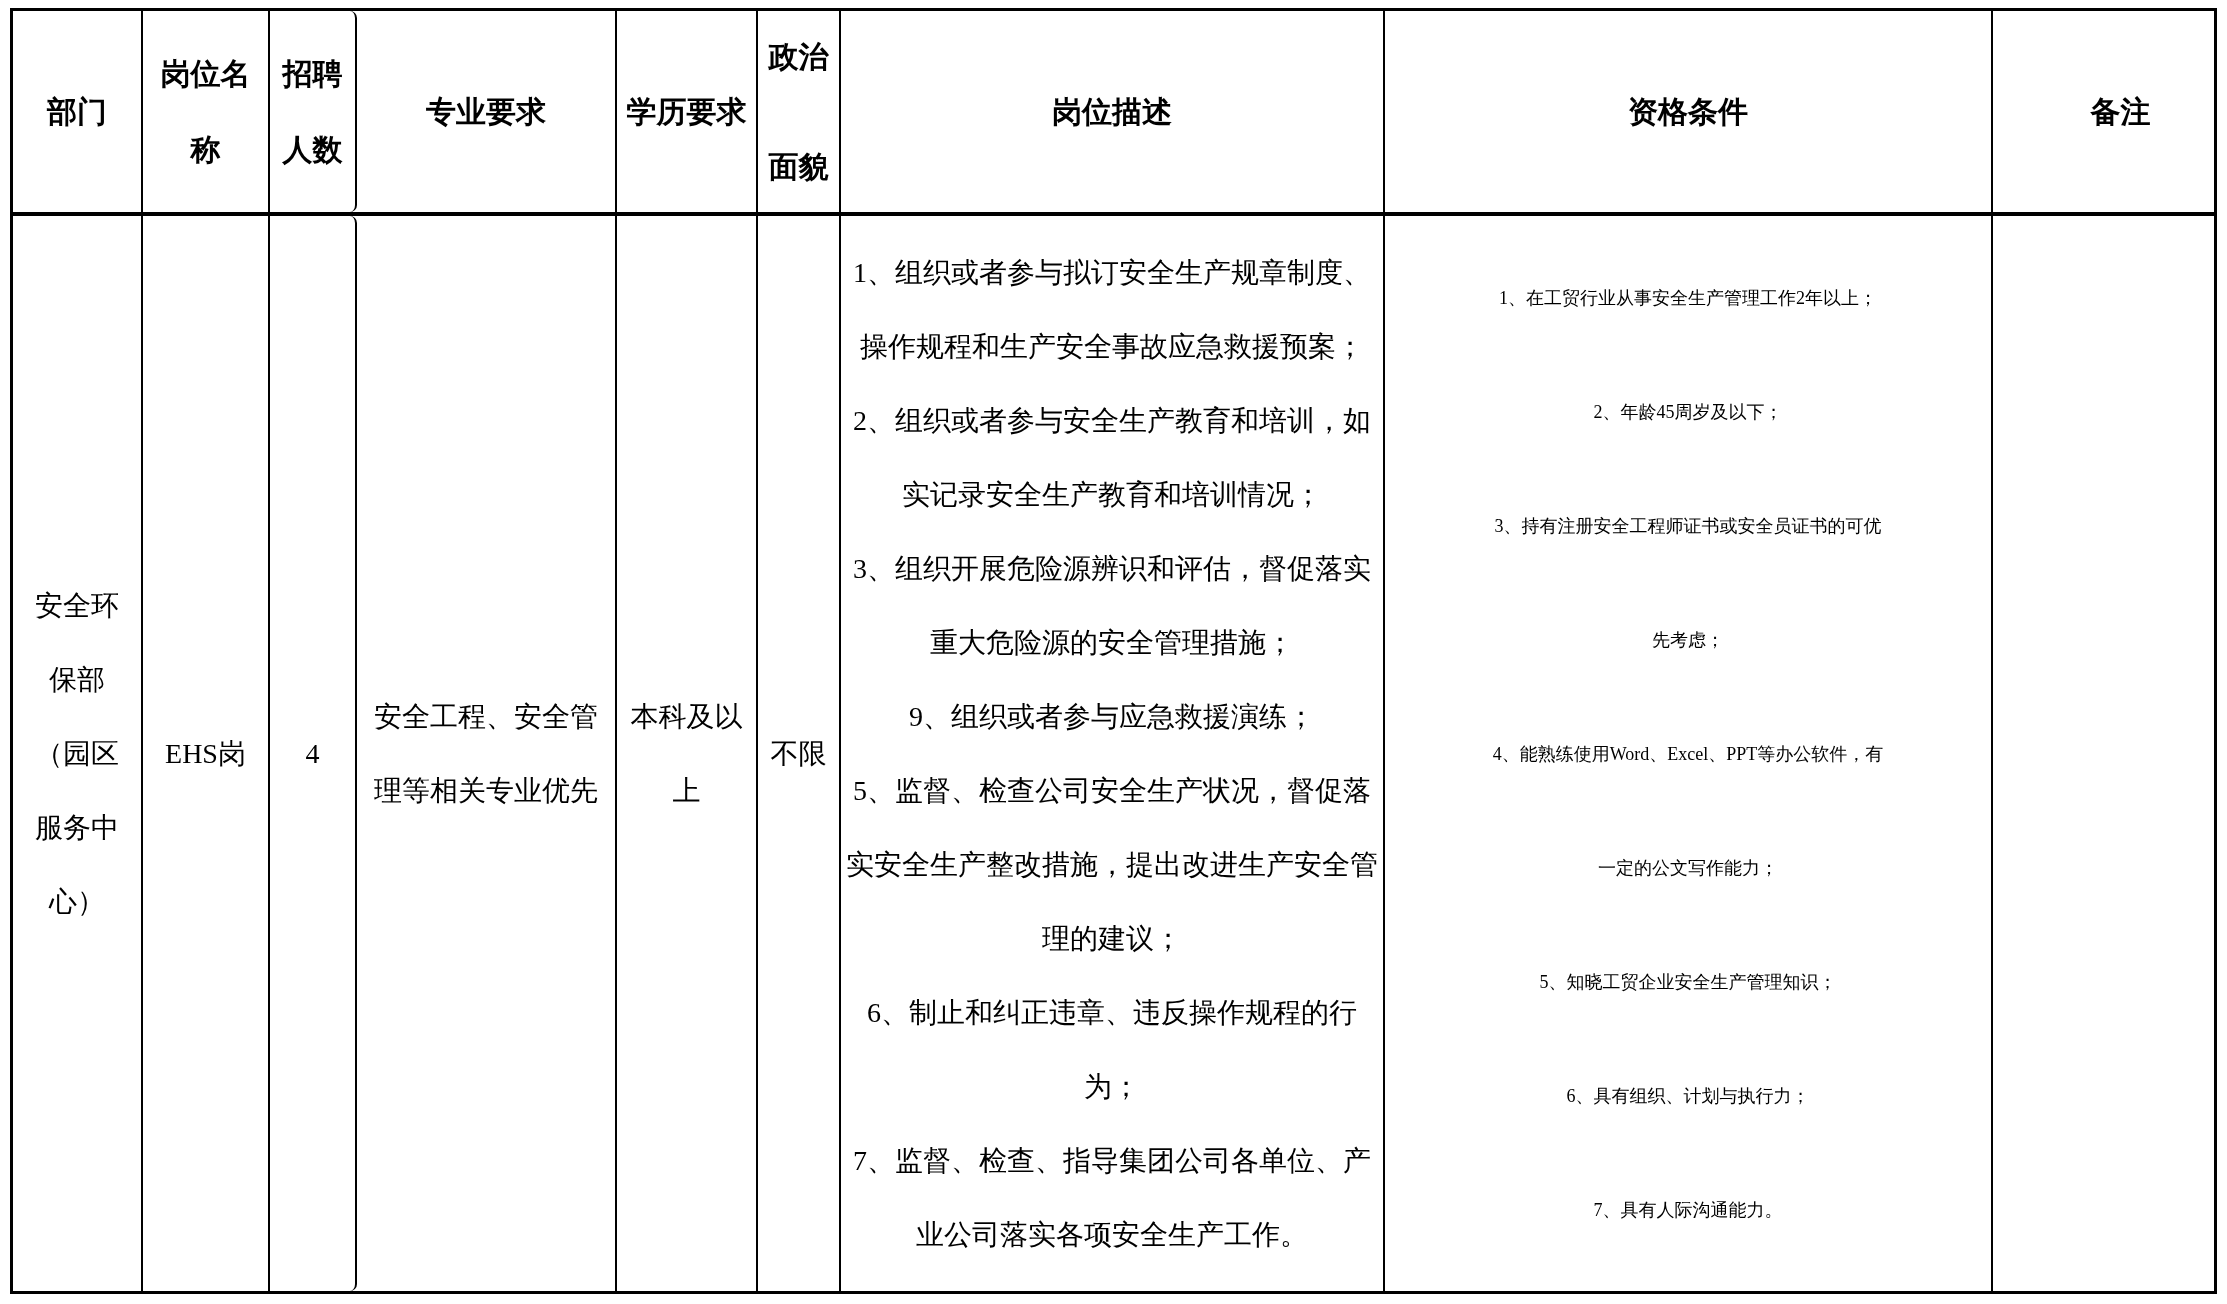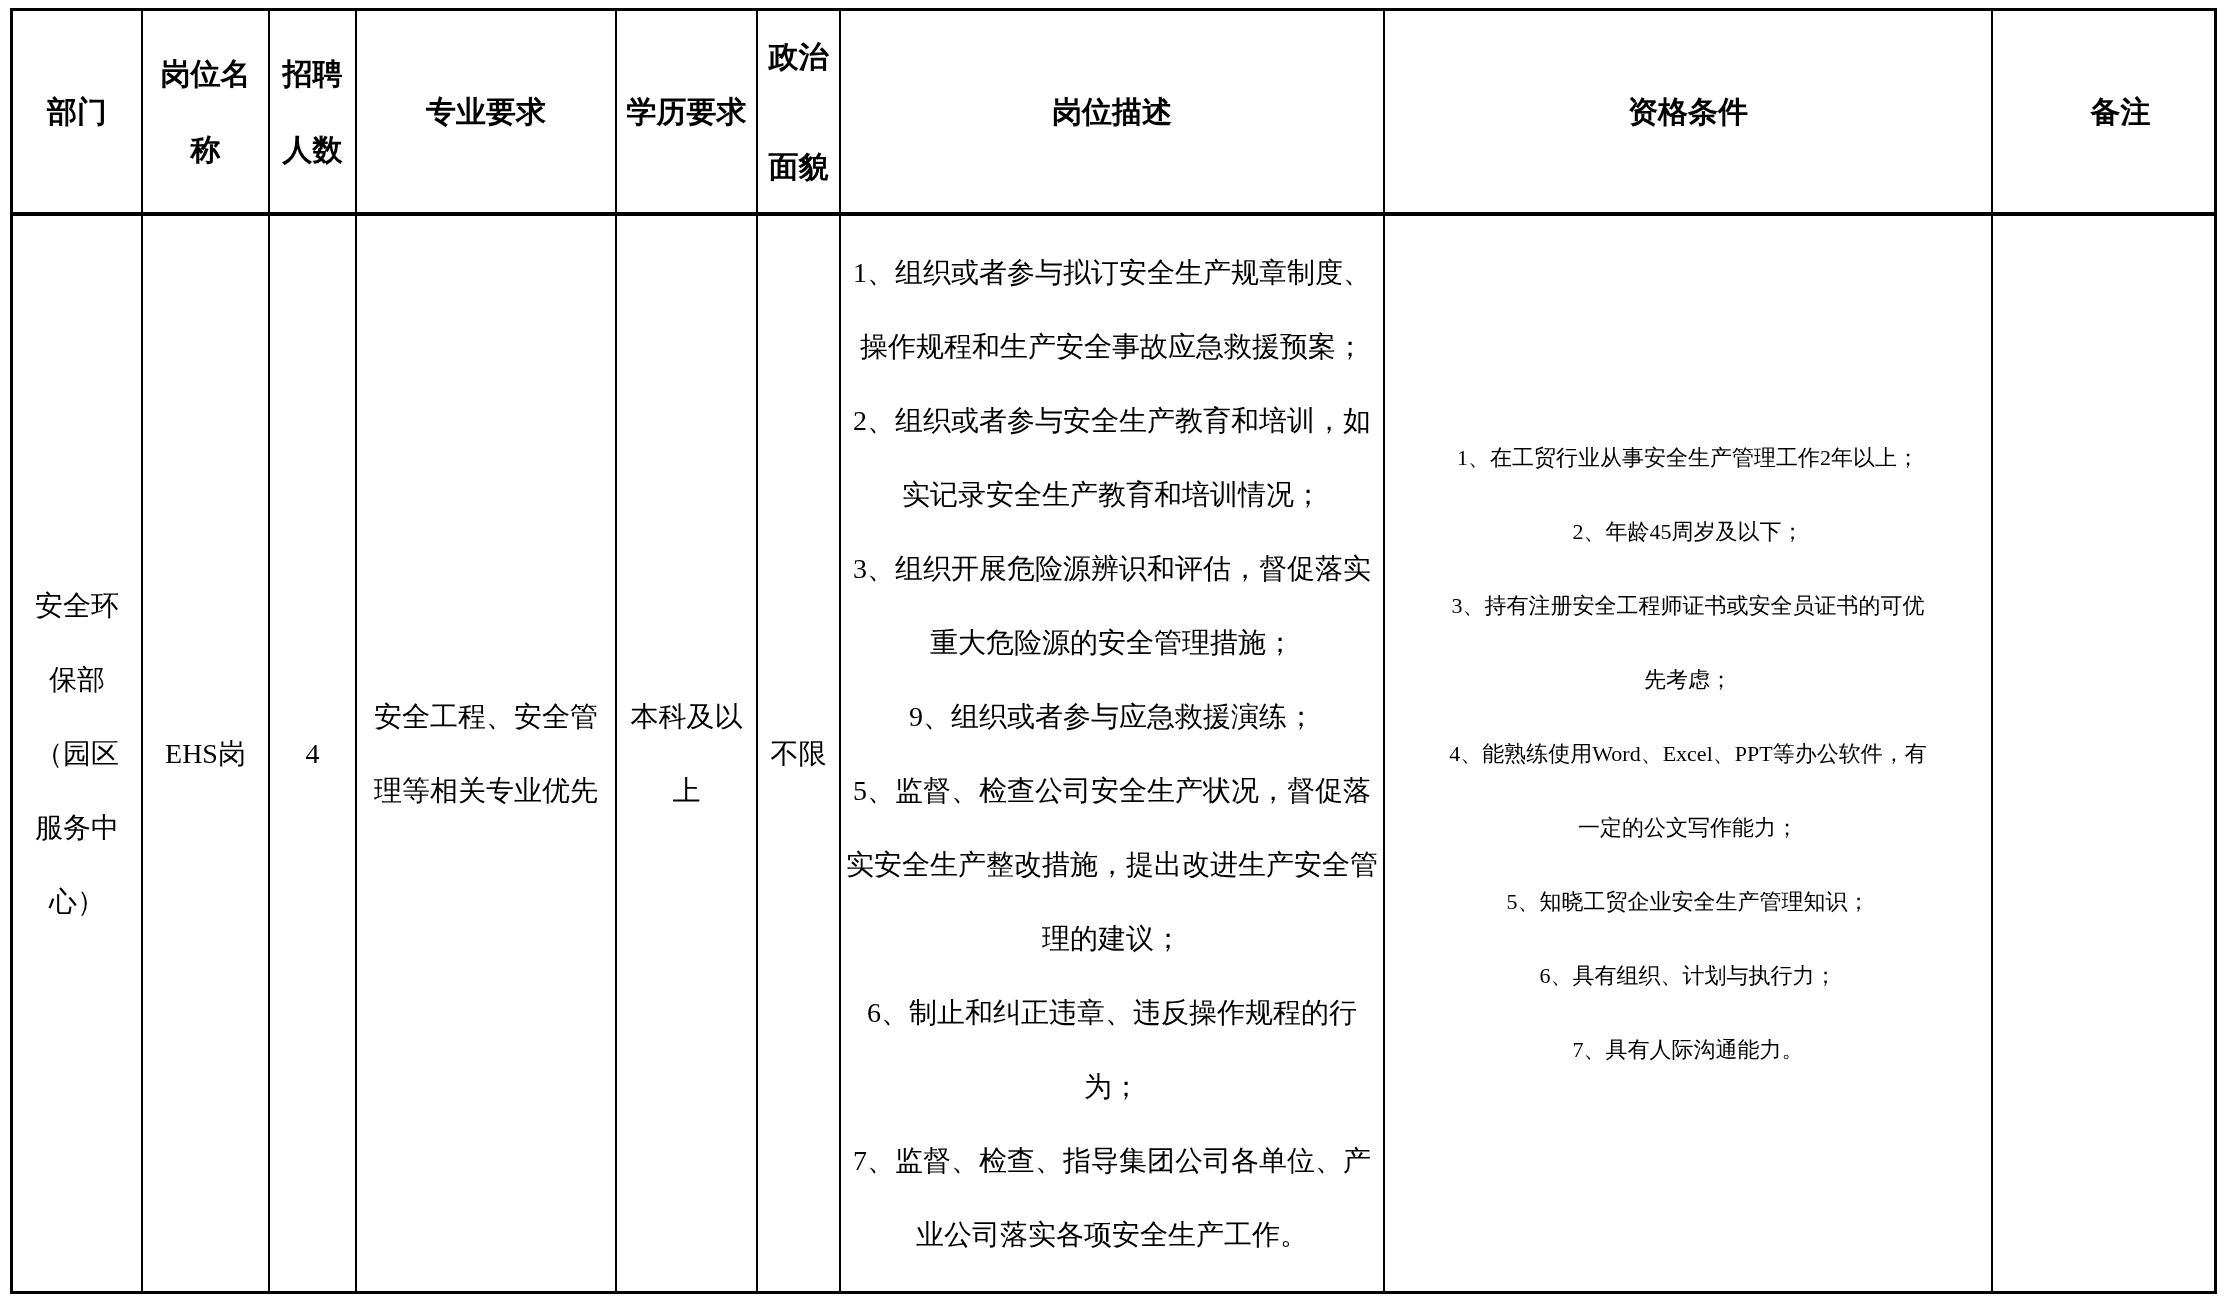--- a/index.html
+++ b/index.html
@@ -25,28 +25,28 @@
   .td {
     box-sizing:border-box;
     border-right:2px solid #000;
     display:flex; flex-direction:column;
     justify-content:center; align-items:center;
     overflow:hidden;
   }
   .td:last-child { border-right:none;padding-left:34px; }
   .c-dept  { width:130px; flex:0 0 130px; }
   .c-pos   { width:127px; flex:0 0 127px; }
-  .c-count { width:87px;  flex:0 0 87px; }
+  .c-count { width:87px;  flex:0 0 87px;border-radius:7px; }
   .c-major { width:260px; flex:0 0 260px; }
   .c-edu   { width:141px; flex:0 0 141px; }
   .c-pol   { width:83px;  flex:0 0 83px;gap:34px; }
   .c-desc  { width:544px; flex:0 0 544px; }
   .c-qual  { width:608px; flex:0 0 608px; }
   .c-note  { flex:1 1 auto; }
-  .tr.body .c-qual { font-size:22px; }
+  .tr.body .c-qual { font-size:18px;gap:40px; }
   .ln { line-height:74px; white-space:nowrap; }
   .tr.header .ln { line-height:76px; }
 </style>
 </head>
 <body>
 
 <div class="table">
   <div class="tr header">
     <div class="td c-dept">
         <div class="ln">部门</div>

